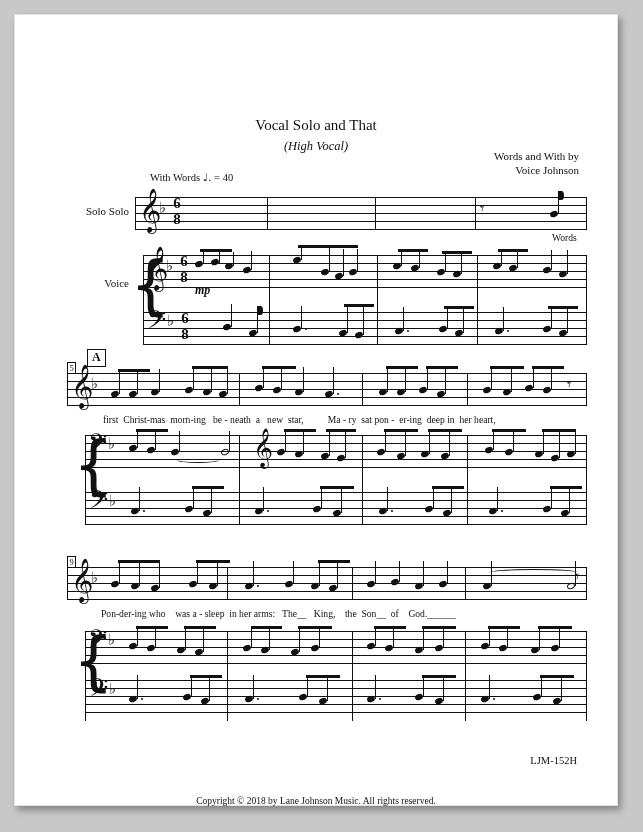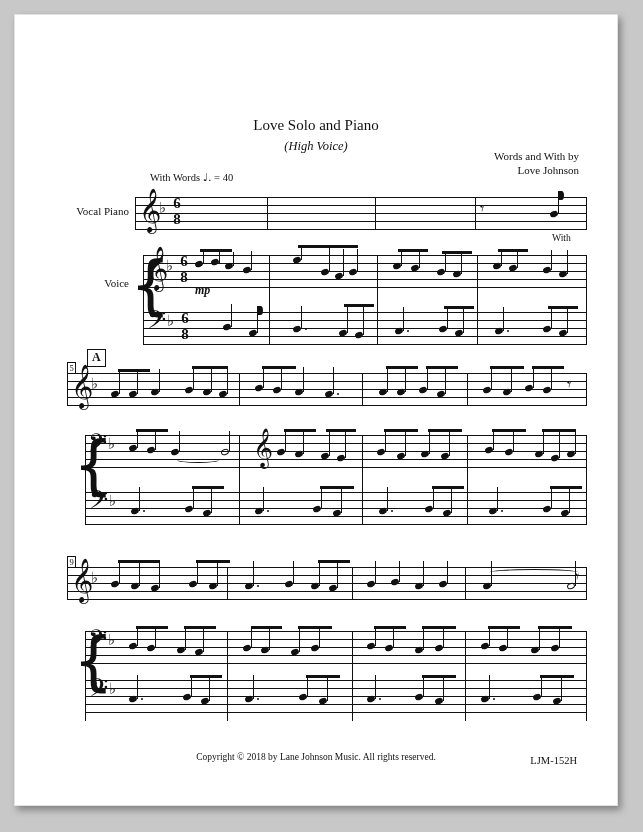--- a/index.html
+++ b/index.html
@@ -207,34 +207,34 @@
     color: #111;
     font-family: "Liberation Serif", serif;
   }
 </style>
 </head>
 <body>
 
 <div id="page-wrap">
   <div class="sheet">
 
-    <div class="subtitle">Love Solo and Piano</div>
-    <div class="voicing">(High Voice)</div>
+    <div class="subtitle">Vocal Solo and That</div>
+    <div class="voicing">(High Vocal)</div>
     <div class="credits">
       <div>Words and With by</div>
-      <div>Love Johnson</div>
+      <div>Voice Johnson</div>
     </div>
 
     <div class="tempo">
       <span>With Words</span>
       <span class="glyph" style="position:relative;font-size:11px;">♩.</span>
       <span>= 40</span>
     </div>
 
-    <div class="instr-label" style="left:34px; top:190px; width:80px;">Vocal Piano</div>
+    <div class="instr-label" style="left:34px; top:190px; width:80px;">Solo Solo</div>
     <div class="instr-label" style="left:34px; top:262px; width:80px;">Voice</div>
 
     <div class="staff" style="left:120px; top:182px; width:452px; height:33px;">
       <div class="line" style="top:0"></div>
         <div class="line" style="top:8px"></div>
       <div class="line" style="top:16px"></div>
         <div class="line" style="top:24px"></div>
       <div class="line" style="top:32px"></div>
       <div class="barline" style="left:0; top:0; height:33px;"></div>
       <div class="barline" style="left:132px; top:0; height:33px;"></div>
@@ -245,21 +245,21 @@
       <div class="glyph" style="left:24px; top:4px; font-size:15px;">♭</div>
       <div class="timesig" style="left:33px; top:0px; width:18px;">6</div>
       <div class="timesig" style="left:33px; top:16px; width:18px;">8</div>
       <div class="rest-quarter" style="left:345px; top:4px;">𝄾</div>
       <div class="note" style="left:415px; top:14px;">
         <div class="head"></div>
           <div class="stem" style="left:8px; top:-20px; height:23px;"></div>
         <div class="flag" style="left:9px; top:-20px;"></div>
       </div>
     </div>
-    <div class="pickup-word" style="left:537px; top:217px;">With</div>
+    <div class="pickup-word" style="left:537px; top:217px;">Words</div>
 
     <div class="glyph" style="left:115px; top:238px; font-size:64px;">{</div>
     <div class="staff" style="left:128px; top:240px; width:444px; height:33px;">
       <div class="line" style="top:0"></div>
         <div class="line" style="top:8px"></div>
       <div class="line" style="top:16px"></div>
         <div class="line" style="top:24px"></div>
       <div class="line" style="top:32px"></div>
       <div class="barline" style="left:0; top:0; height:90px;"></div>
       <div class="barline" style="left:126px; top:0; height:90px;"></div>
@@ -497,20 +497,21 @@
           <div class="head"></div>
           <div class="stem" style="left:8px; top:-18px; height:21px;"></div>
         </div>
       <div class="note" style="left:476px; top:14px;">
           <div class="head"></div>
           <div class="stem" style="left:8px; top:-20px; height:23px;"></div>
         </div>
       <div class="beam" style="left:465px; top:-7px; width:32px;"></div>
       <div class="rest-quarter" style="left:500px; top:4px;">𝄾</div>
     </div>
+    <div class="lyric-row" style="left:88px; top:399px;">first  Christ-mas  morn-ing   be - neath  a   new  star,          Ma - ry  sat pon -  er-ing  deep in  her heart,</div>
 
     <div class="glyph" style="left:58px; top:418px; font-size:64px;">{</div>
     <div class="staff" style="left:70px; top:420px; width:502px; height:33px;">
       <div class="line" style="top:0"></div>
         <div class="line" style="top:8px"></div>
       <div class="line" style="top:16px"></div>
         <div class="line" style="top:24px"></div>
       <div class="line" style="top:32px"></div>
       <div class="barline" style="left:0; top:0; height:90px;"></div>
       <div class="barline" style="left:154px; top:0; height:90px;"></div>
@@ -738,20 +739,21 @@
           <div class="head"></div>
           <div class="stem" style="left:8px; top:-22px; height:25px;"></div>
         </div>
       <div class="slur" style="left:422px; top:2px; width:90px;"></div>
       <div class="note" style="left:500px; top:16px;">
           <div class="head open"></div>
           <div class="stem" style="left:8px; top:-22px; height:25px;"></div>
         </div>
       <div class="rest-quarter" style="left:508px; top:2px;">𝄾</div>
     </div>
+    <div class="lyric-row" style="left:86px; top:593px;">Pon-der-ing who    was a - sleep  in her arms:   The__   King,    the  Son__  of    God.______</div>
 
     <div class="glyph" style="left:58px; top:614px; font-size:64px;">{</div>
     <div class="staff" style="left:70px; top:616px; width:502px; height:33px;">
       <div class="line" style="top:0"></div>
         <div class="line" style="top:8px"></div>
       <div class="line" style="top:16px"></div>
         <div class="line" style="top:24px"></div>
       <div class="line" style="top:32px"></div>
       <div class="barline" style="left:0; top:0; height:90px;"></div>
       <div class="barline" style="left:142px; top:0; height:90px;"></div>
@@ -892,16 +894,16 @@
           <div class="head"></div>
           <div class="stem" style="left:8px; top:-19px; height:22px;"></div>
         </div>
       <div class="note" style="left:468px; top:18px;">
           <div class="head"></div>
           <div class="stem" style="left:8px; top:-23px; height:26px;"></div>
         </div>
       <div class="beam" style="left:455px; top:-5px; width:34px;"></div>
     </div>
 
-    <div class="footer-copy" style="top:736px;">Copyright © 2018 by Lane Johnson Music. All rights reserved.</div>
+    <div class="footer-copy" style="top:780px;">Copyright © 2018 by Lane Johnson Music. All rights reserved.</div>
     <div class="footer-code" style="top:740px;">LJM-152H</div>
   </div>
 </div>
 
 </body></html>

